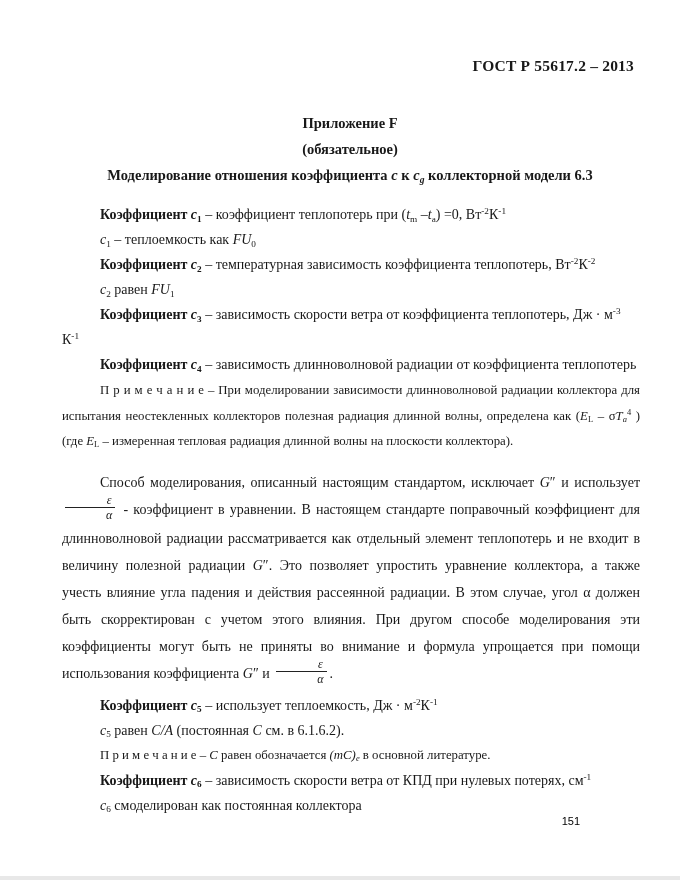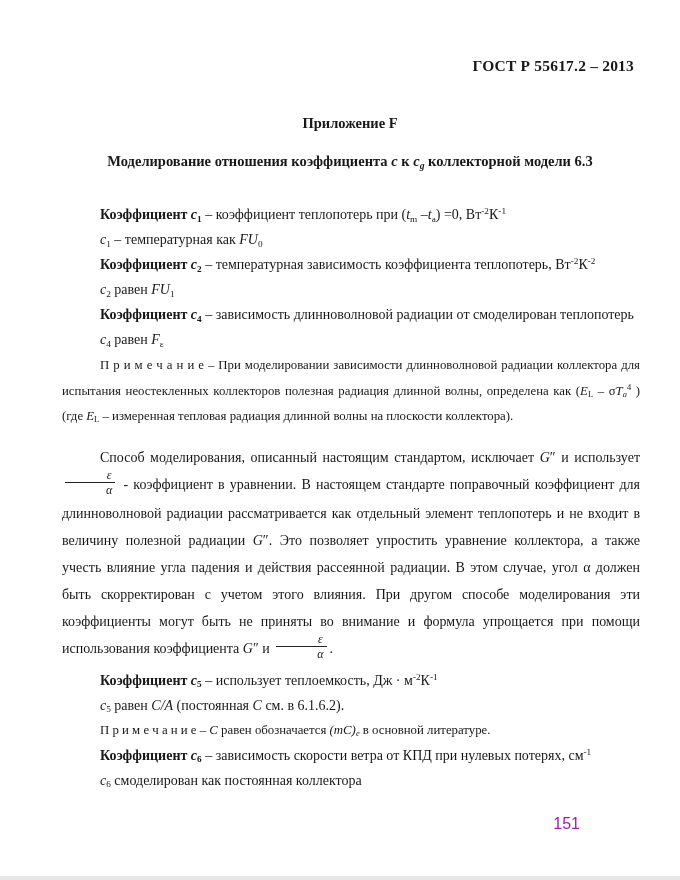--- a/index.html
+++ b/index.html
@@ -10,57 +10,58 @@
     color:#181818;
   }
   .header-line {
     position:absolute; top:57px; right:46px;
     font-weight:bold; font-size:15.5px; letter-spacing:0.2px;
   }
   .heading-block { position:absolute; top:110px; left:62px; right:42px; }
   .body-block    { position:absolute; top:202px; left:62px; right:40px; }
   p.para { margin:0; font-size:14px; line-height:25px; }
   p.center { text-align:center; font-weight:bold; font-size:14.5px; line-height:26px; text-indent:0; }
-  p.title  { margin-top:12px; }
+  p.title  { margin-top:0; }
   p.body   { text-indent:38px; }
   p.note   { font-size:12.8px; text-align:justify; text-indent:38px; line-height:25.5px; margin:1px 0 3px 0; }
   p.noteline { font-size:12.8px; text-indent:38px; line-height:25px; }
   p.just   { text-align:justify; text-indent:38px; line-height:27px; margin:14px 0 4px 0; }
   sub { font-size:0.66em; vertical-align:baseline; position:relative; top:0.28em; line-height:0; }
   sup { font-size:0.66em; vertical-align:baseline; position:relative; top:-0.5em; line-height:0; }
   .frac {
     display:inline-block; vertical-align:middle; text-align:center;
     margin:0 3px; position:relative; top:-2px;
   }
   .frac .num { display:block; font-size:12px; line-height:1.05; font-style:italic; padding:0 3px; }
   .frac .den { display:block; font-size:12px; line-height:1.25; font-style:italic; border-top:1px solid #222; padding:0 3px; }
   .page-number {
     position:absolute; top:815px; right:100px;
-    font-size:16px; font-family:"Liberation Sans","DejaVu Sans",sans-serif;
-    color:#a21caf;
+    font-size:11px; font-family:"Liberation Sans","DejaVu Sans",sans-serif;
+    color:#000000;
   }
 </style>
 </head>
 <body>
 
 <div class="page">
   <div class="header-line">ГОСТ Р 55617.2 – 2013</div>
 
   <div class="heading-block">
       <p class="para center"><span style="font-weight: bold; text-align: right;">Приложение F</span></p>
+      <p class="para center"><span style="font-weight: bold;">(обязательное)</span></p>
       <p class="para center title"><span style="font-weight: bold;">Моделирование отношения коэффициента </span><span style="font-weight: bold; font-style: italic;">c</span><span style="font-weight: bold;"> к </span><span style="font-weight: bold; font-style: italic;">c</span><sub style="font-weight: bold; font-style: italic;">g</sub><span style="font-weight: bold;"> коллекторной модели 6.3</span></p>
     </div>
 
   <div class="body-block">
       <p class="para body"><span style="font-weight: bold;">Коэффициент </span><span style="font-weight: bold; font-style: italic;">c</span><sub style="font-weight: bold;">1</sub><span> –  коэффициент теплопотерь при (</span><span style="font-style: italic;">t</span><sub>m</sub><span> –</span><span style="font-style: italic;">t</span><sub>a</sub><span>) =0,  Вт</span><sup>-2</sup><span>К</span><sup>-1</sup></p>
-      <p class="para body"><span style="font-style: italic;">c</span><sub>1</sub><span> – температурная как </span><span style="font-style: italic;">FU</span><sub>0</sub></p>
+      <p class="para body"><span style="font-style: italic;">c</span><sub>1</sub><span> – теплоемкость как </span><span style="font-style: italic;">FU</span><sub>0</sub></p>
       <p class="para body"><span style="font-weight: bold;">Коэффициент </span><span style="font-weight: bold; font-style: italic;">c</span><sub style="font-weight: bold;">2</sub><span> – температурная зависимость коэффициента теплопотерь, Вт</span><sup>-2</sup><span>К</span><sup>-2</sup></p>
       <p class="para body"><span style="font-style: italic;">c</span><sub>2</sub><span> равен </span><span style="font-style: italic;">FU</span><sub>1</sub></p>
-      <p class="para body"><span style="font-weight: bold;">Коэффициент </span><span style="font-weight: bold; font-style: italic;">c</span><sub style="font-weight: bold;">4</sub><span> – зависимость длинноволновой радиации от смоделирован теплопотерь</span></p>
-      <p class="para body"><span style="font-style: italic;">c</span><sub>4</sub><span> равен </span><span style="font-style: italic;">F</span><sub>ε</sub></p>
+      <p class="para body"><span style="font-weight: bold;">Коэффициент </span><span style="font-weight: bold; font-style: italic;">c</span><sub style="font-weight: bold;">3</sub><span> – зависимость скорости ветра от коэффициента теплопотерь, Дж · м</span><sup>-3</sup><span> К</span><sup>-1</sup></p>
+      <p class="para body"><span style="font-weight: bold;">Коэффициент </span><span style="font-weight: bold; font-style: italic;">c</span><sub style="font-weight: bold;">4</sub><span> – зависимость длинноволновой радиации от коэффициента теплопотерь</span></p>
       <p class="para note"><span>П р и м е ч а н и е  –  При моделировании зависимости длинноволновой радиации коллектора для испытания неостекленных коллекторов полезная радиация длинной волны, определена как (</span><span style="font-style: italic;">E</span><sub>L</sub><span> – σ</span><span style="font-style: italic;">T</span><sub style="font-style: italic;">a</sub><sup>4</sup><span> ) (где </span><span style="font-style: italic;">E</span><sub>L</sub><span> – измеренная тепловая радиация длинной волны на плоскости коллектора).</span></p>
       <p class="para just"><span>Способ моделирования, описанный настоящим стандартом, исключает </span><span style="font-style: italic;">G</span><span>″ и использует </span><span class="frac"><span class="num">ε</span><span class="den">α</span></span><span> - коэффициент в уравнении. В настоящем стандарте поправочный коэффициент для длинноволновой радиации рассматривается как отдельный элемент теплопотерь и не входит в величину полезной радиации </span><span style="font-style: italic;">G</span><span>″. Это позволяет упростить уравнение коллектора, а также учесть влияние угла падения и действия рассеянной радиации. В этом случае, угол α должен быть скорректирован с учетом этого влияния. При другом способе моделирования эти коэффициенты могут быть не приняты во внимание и формула упрощается при помощи использования коэффициента </span><span style="font-style: italic;">G</span><span>″ и </span><span class="frac"><span class="num">ε</span><span class="den">α</span></span><span>.</span></p>
       <p class="para body"><span style="font-weight: bold;">Коэффициент </span><span style="font-weight: bold; font-style: italic;">c</span><sub style="font-weight: bold;">5</sub><span>  – использует теплоемкость, Дж · м</span><sup>-2</sup><span>К</span><sup>-1</sup></p>
       <p class="para body"><span style="font-style: italic;">c</span><sub>5</sub><span> равен </span><span style="font-style: italic;">C/A</span><span> (постоянная </span><span style="font-style: italic;">C</span><span> см.  в 6.1.6.2).</span></p>
       <p class="para noteline"><span>П р и м е ч а н и е  –  </span><span style="font-style: italic;">C</span><span> равен обозначается </span><span style="font-style: italic;">(mC)</span><sub style="font-style: italic;">e</sub><span> в основной литературе.</span></p>
       <p class="para body"><span style="font-weight: bold;">Коэффициент </span><span style="font-weight: bold; font-style: italic;">c</span><sub style="font-weight: bold;">6</sub><span> – зависимость скорости ветра от КПД при нулевых потерях, см</span><sup>-1</sup></p>
       <p class="para body"><span style="font-style: italic;">c</span><sub>6</sub><span> смоделирован как постоянная коллектора</span></p>
     </div>
 
   <div class="page-number">151</div>

